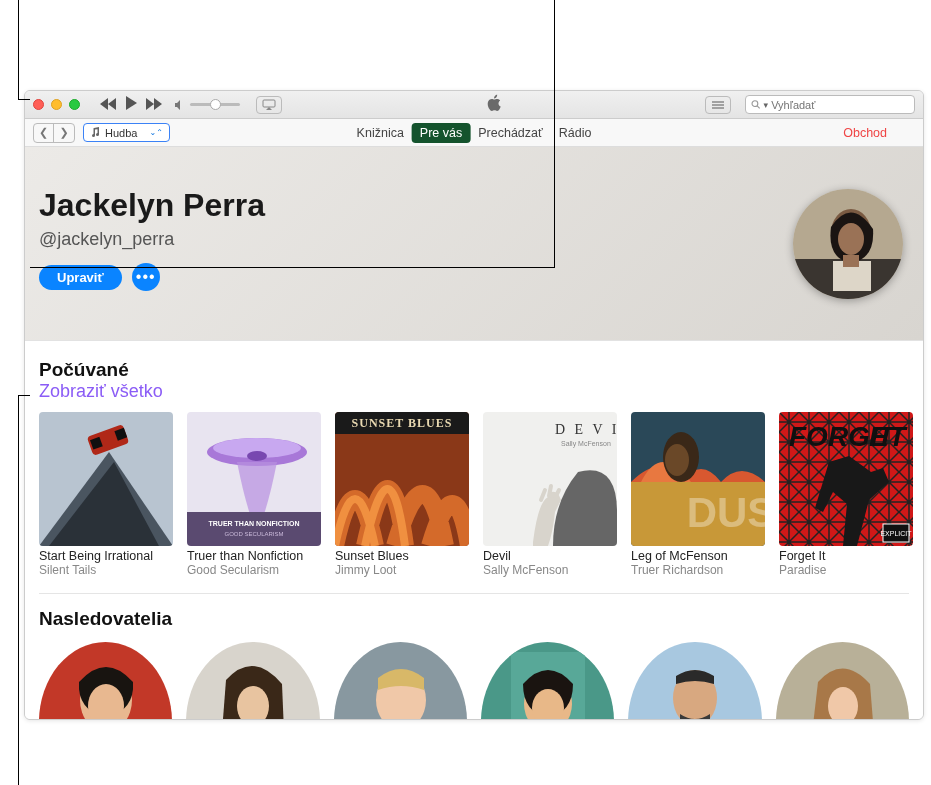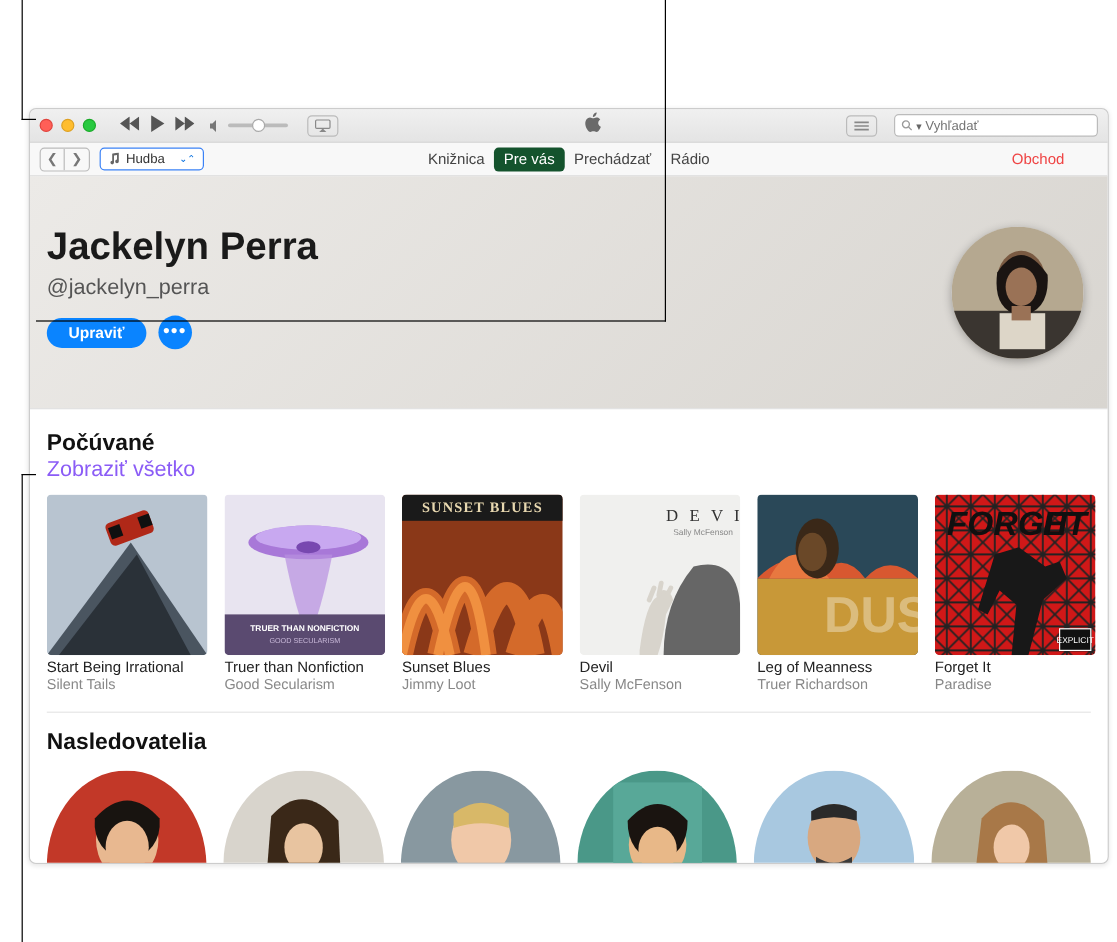--- a/index.html
+++ b/index.html
@@ -311,21 +311,21 @@
           <svg viewBox="0 0 134 134">
             <rect width="134" height="134" fill="#2a4858"></rect>
             <rect x="0" y="70" width="134" height="64" fill="#c89838"></rect>
             <path d="M0 70 Q30 40 50 70 Q70 44 90 70 Q110 48 134 70" fill="#d85830"></path>
             <path d="M10 70 Q30 30 60 70" fill="#e87840"></path>
             <ellipse cx="50" cy="45" rx="18" ry="25" fill="#3a2818"></ellipse>
             <ellipse cx="46" cy="48" rx="12" ry="16" fill="#6a4828"></ellipse>
             <text x="100" y="115" fill="rgba(255,255,255,0.35)" font-size="42" font-weight="900" text-anchor="middle">DUS</text>
           </svg>
         </div>
-        <div class="album-title">Leg of Meanness</div>
+        <div class="album-title">Leg of McFenson</div>
         <div class="album-artist">Truer Richardson</div>
       </div>
 
       <div class="album">
         <div class="album-art">
           <svg viewBox="0 0 134 134">
             <rect width="134" height="134" fill="#d01818"></rect>
             <pattern id="fence" width="20" height="20" patternUnits="userSpaceOnUse">
               <path d="M0 10 L20 10 M10 0 L10 20 M0 0 L20 20 M20 0 L0 20" stroke="#222" stroke-width="1.5"></path>
             </pattern>

